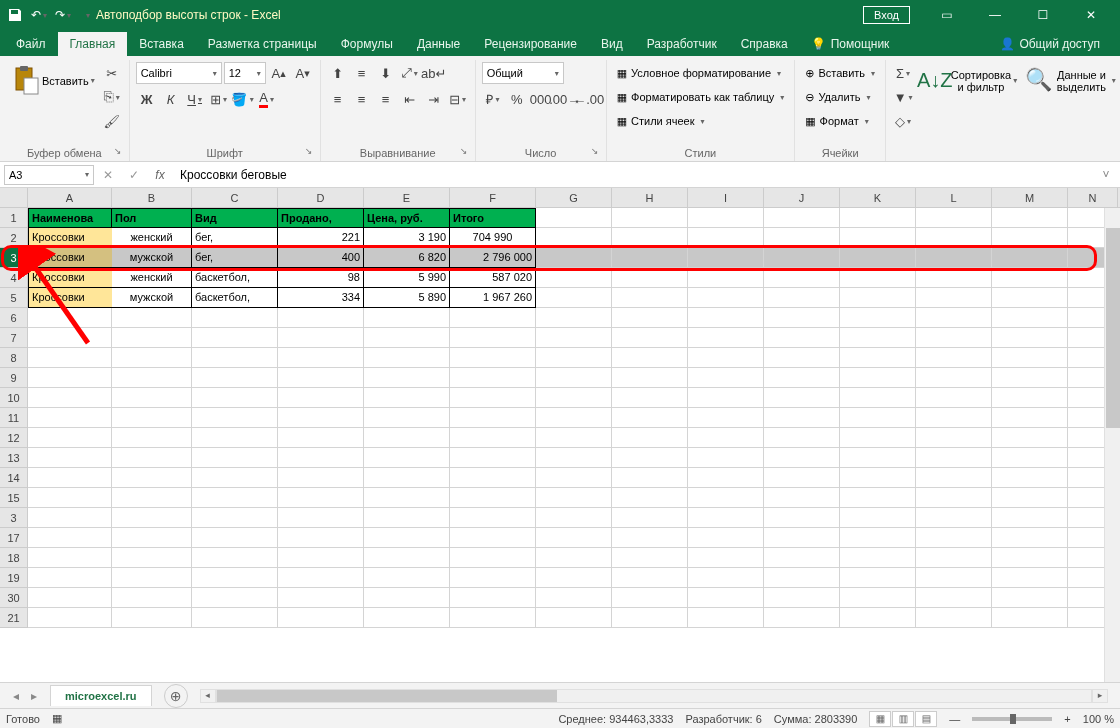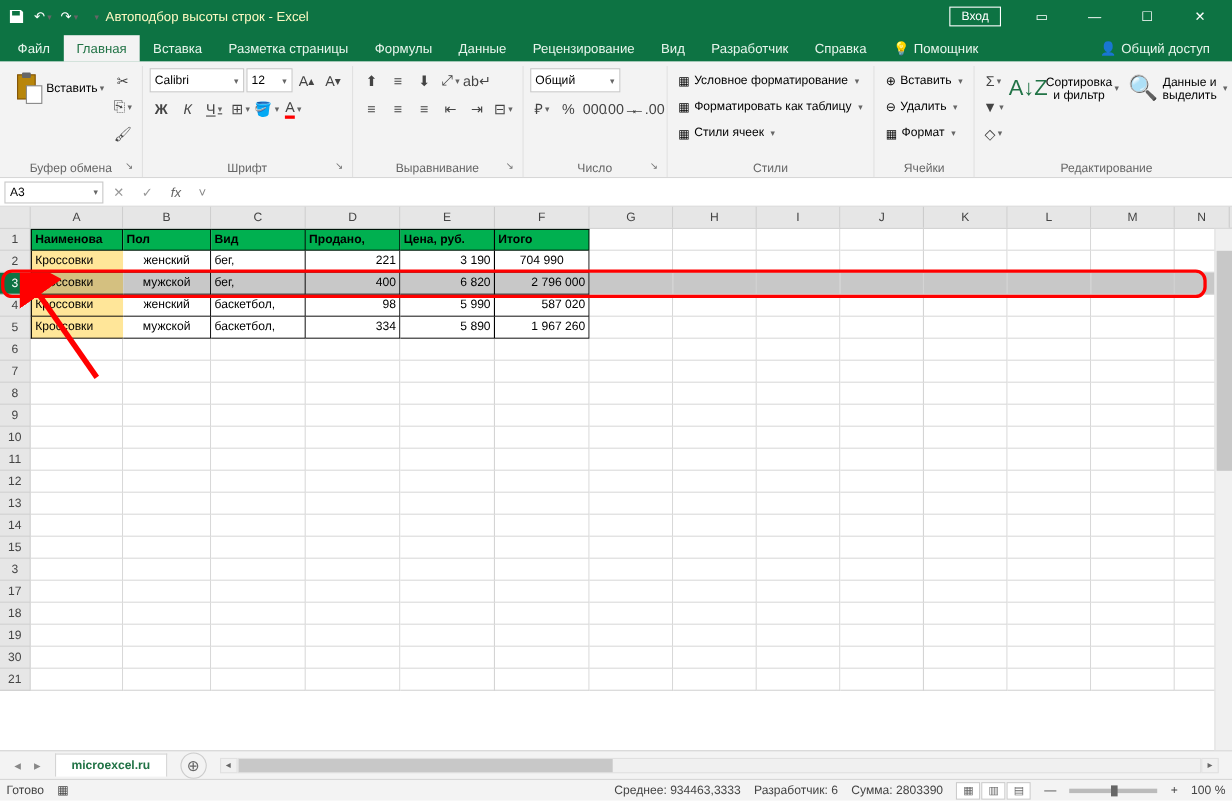--- a/index.html
+++ b/index.html
@@ -295,35 +295,35 @@
         <span class="icon" style="color:#217346;font-size:20px">A↓Z</span>
         <span class="lbl">Сортировка и фильтр</span>
           <span class="dropdown-arrow">▾</span>
       </div>
       <div class="big-btn">
         <span class="icon" style="font-size:22px">🔍</span>
         <span class="lbl">Данные и выделить</span>
           <span class="dropdown-arrow">▾</span>
       </div>
     </div>
-    <div class="group-label">Редактирование</div>
   </div>
   <div style="width:18px;display:flex;align-items:flex-end;justify-content:center;padding-bottom:4px">
       <span style="font-size:10px;color:#666;cursor:pointer">˄</span>
     </div>
 </div>
 
 <div class="formula-bar">
   <div class="name-box">
       <span>A3</span>
       <span class="dropdown-arrow">▾</span>
     </div>
   <span class="fb-btn">✕</span>
   <span class="fb-btn">✓</span>
   <span class="fb-btn fx">fx</span>
+  <input class="formula-input" value="Кроссовки беговые" style="">
   <span class="fb-expand">˅</span>
 </div>
 
 <div class="grid-area">
   <div class="col-headers" id="col-headers">
     <div class="select-all"></div>
   <div class="col-header" style="width: 84px;">A</div>
       <div class="col-header" style="width: 80px;">B</div>
       <div class="col-header" style="width: 86px;">C</div>
       <div class="col-header" style="width: 86px;">D</div>

